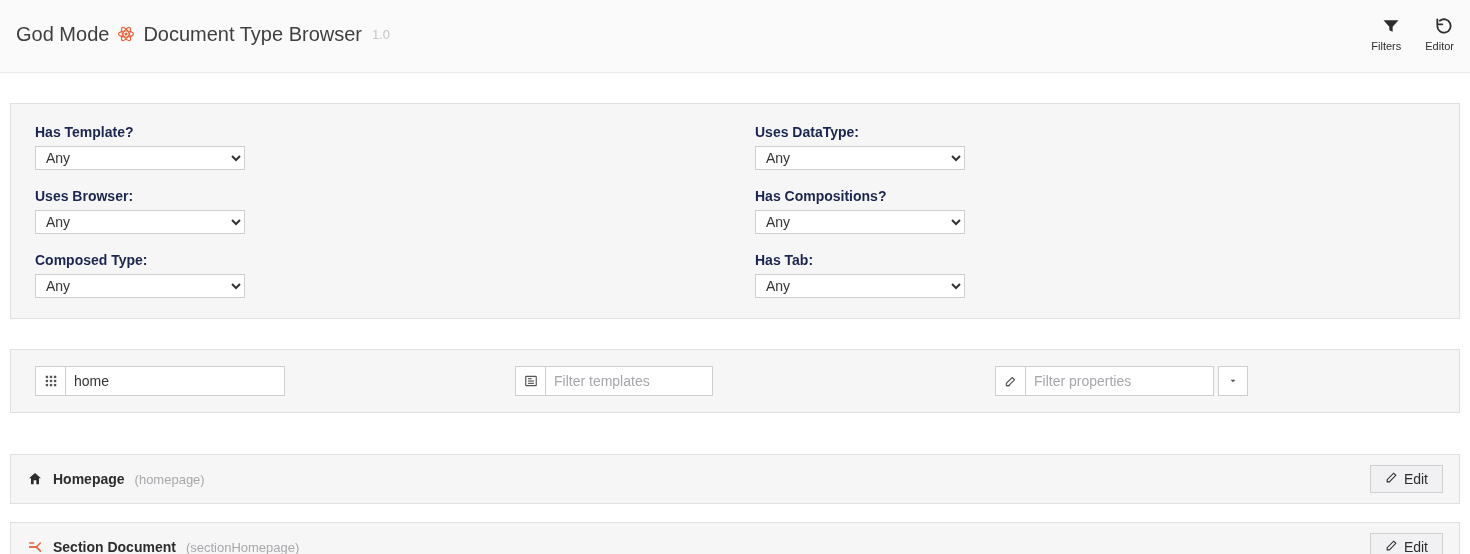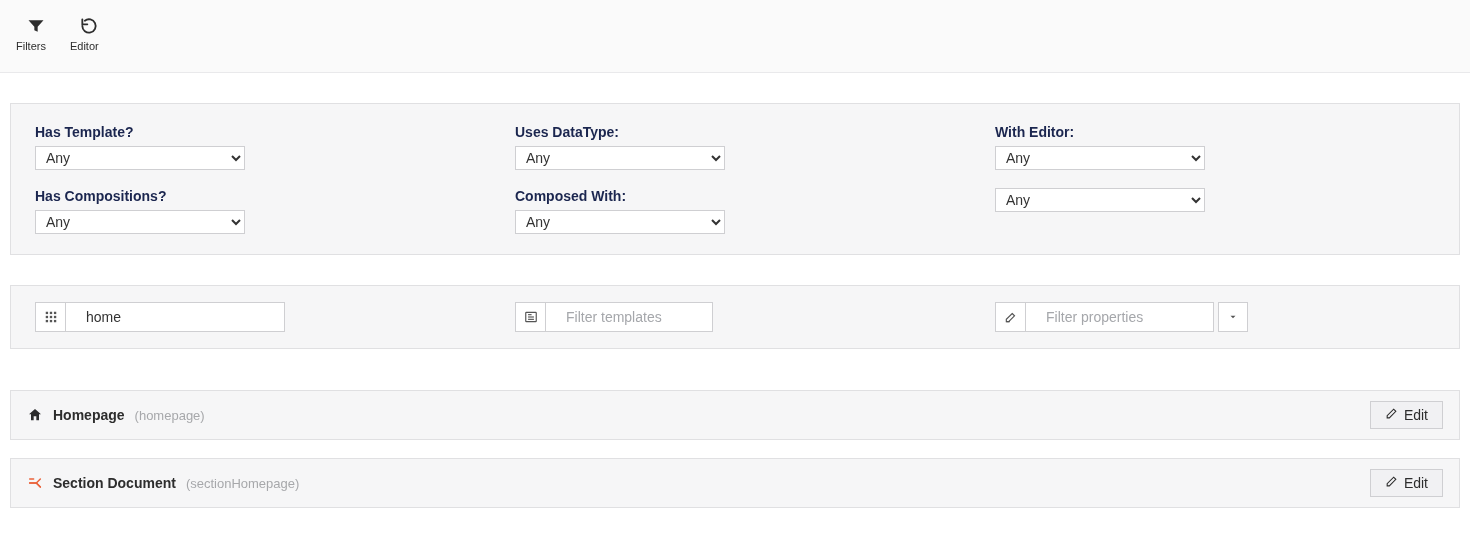--- a/index.html
+++ b/index.html
@@ -44,21 +44,21 @@
   .stage { padding: 0 10px; }
   .panel {
     border: 1px solid #e0e0e2;
     background: #f6f6f7;
     margin: 30px 0 0 0;
     padding: 20px 24px;
   }
   .panel.tight { padding: 16px 24px; }
   .row-grid {
     display: grid;
-    grid-template-columns: 1fr 1fr 1fr;
+    grid-template-columns: 1fr 1fr;
     column-gap: 40px;
     row-gap: 18px;
   }
   .filter-label { font-size: 14px; color: #1b264f; margin-bottom: 6px; font-weight: 600;}
   select.combo {
     width: 210px; height: 24px;
     border: 1px solid #cfcfd2; background: #fff; font-size: 14px;
     padding: 0 6px; color: #333;
   }
 
@@ -72,21 +72,21 @@
   .input-group { display: flex; align-items: stretch; height: 30px; }
   .input-group .addon,
   .input-group .caret-btn {
     border: 1px solid #cfcfd2; background: #fff;
     display: flex; align-items: center; justify-content: center;
     width: 30px; font-size: 14px; color: #555;
   }
   .input-group .addon { border-right: none; }
   .input-group input {
     flex: 1; min-width: 0;
-    border: 1px solid #cfcfd2; padding: 0 20px; font-size: 14px; color: #333;
+    border: 1px solid #cfcfd2; padding: 0 8px; font-size: 14px; color: #333;
     outline: none;
   }
   .input-group input::placeholder { color: #a5a7ab; }
   .input-group .caret-btn {
     margin-left: 4px; cursor: pointer;
   }
   .col2 .input-group { width: 198px; }
   .col1 .input-group { width: 250px; }
   .col3 .input-group { width: 253px; }
 
@@ -109,20 +109,33 @@
     padding: 5px 14px; font-size: 14px; cursor: pointer; color: #2d2d2d;
   }
 
   
   svg { display: block; }
 </style>
 </head>
 <body>
 
 <div class="header">
+  <div class="header-title">
+    <span>God Mode</span>
+    <span class="header-icon">
+      <svg width="18" height="18" viewBox="0 0 24 24" fill="none" stroke="currentColor" stroke-width="1.6">
+        <circle cx="12" cy="12" r="2" fill="currentColor" stroke="none"></circle>
+        <ellipse cx="12" cy="12" rx="10" ry="4"></ellipse>
+        <ellipse cx="12" cy="12" rx="10" ry="4" transform="rotate(60 12 12)"></ellipse>
+        <ellipse cx="12" cy="12" rx="10" ry="4" transform="rotate(120 12 12)"></ellipse>
+      </svg>
+    </span>
+    <span class="strong">Document Type Browser</span>
+    <span class="version">1.0</span>
+  </div>
   <div class="header-actions">
     <div class="header-action">
       <span class="glyph">
         <svg width="20" height="20" viewBox="0 0 24 24" fill="currentColor">
             <path d="M3 5h18l-7 8v6l-4-2v-4z"></path>
           </svg>
       </span>
       <span>Filters</span>
     </div>
     <div class="header-action">
@@ -147,38 +160,39 @@
           <option>Any</option>
         </select>
       </div>
       <div>
         <div class="filter-label">Uses DataType:</div>
         <select class="combo">
           <option>Any</option>
         </select>
       </div>
       <div>
-        <div class="filter-label">With Editor:</div>
+        <div class="filter-label">Uses Browser:</div>
         <select class="combo">
           <option>Any</option>
         </select>
       </div>
       <div>
         <div class="filter-label">Has Compositions?</div>
         <select class="combo">
           <option>Any</option>
         </select>
       </div>
       <div>
-        <div class="filter-label">Composed With:</div>
-        <select class="combo">
-          <option>Any</option>
-        </select>
-      </div>
-      <div>
+        <div class="filter-label">Composed Type:</div>
+        <select class="combo">
+          <option>Any</option>
+        </select>
+      </div>
+      <div>
+        <div class="filter-label">Has Tab:</div>
         <select class="combo">
           <option>Any</option>
         </select>
       </div>
     </div>
   </div>
 
   <div class="panel tight">
     <div class="search-row">
       <div class="col1">

